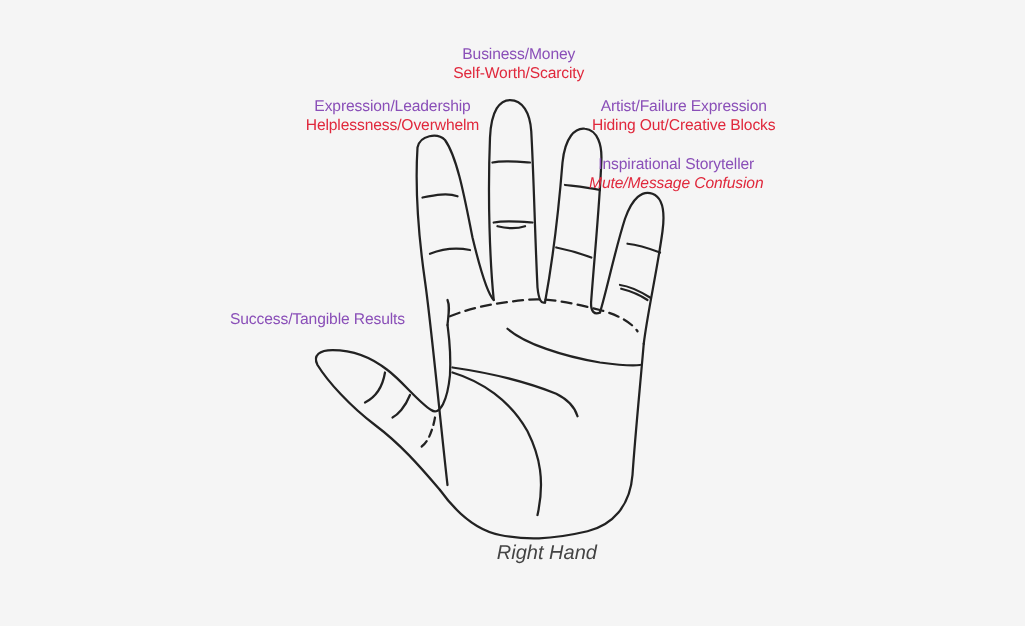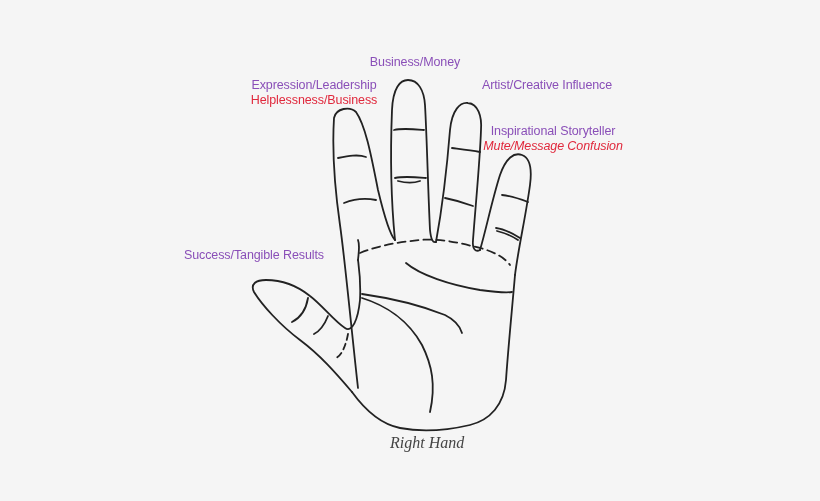--- a/index.html
+++ b/index.html
@@ -18,21 +18,22 @@
       white-space: nowrap;
       letter-spacing: -0.1px;
     }
     .label .pos { display: block; }
     .label .neg { display: block; }
     .hand-svg { position: absolute; left: 0; top: 0; }
     .caption {
       position: absolute;
       left: 390px; top: 434px;
       width: 95px;
-      font-family: Liberation Serif, serif;
+      text-align: center;
+      font-family: Liberation Sans, sans-serif;
       font-style: italic;
       font-size: 16px;
       color: #444;
     }
   </style>
 </head>
 <body>
 
 <svg class="hand-svg" width="820" height="501" viewBox="0 0 820 501">
   <g fill="none" stroke="#222" stroke-width="1.8" stroke-linecap="round" stroke-linejoin="round">
@@ -66,34 +67,36 @@
     <path d="M348 334 C 346 345, 342 355, 336 358" stroke-dasharray="6 4"></path>
 
     <path d="M360 253 C 380 245, 400 242, 420 240 C 440 238, 460 243, 480 248 C 495 252, 505 258, 510 265" stroke-dasharray="8 5"></path>
 
     <path d="M406 263 C 420 275, 450 285, 480 290 C 495 292, 505 293, 512 292"></path>
     <path d="M362 294 C 390 298, 420 305, 445 315 C 455 320, 460 326, 462 333"></path>
     <path d="M362 298 C 385 305, 408 320, 422 345 C 432 365, 436 385, 430 412"></path>
   </g>
 </svg>
 
-<div class="label" style="left:340px; top:55px; width:150px;">
+<div class="label" style="left:340px; top:36px; width:150px;">
   <span class="pos" style="color:#8a4fb8;">Business/Money</span>
+  <span class="neg" style="color:#e0283c;">Self-Worth/Scarcity</span>
 </div>
 
 <div class="label" style="left:230px; top:78px; width:168px;">
   <span class="pos" style="color:#8a4fb8;">Expression/Leadership</span>
-  <span class="neg" style="color:#e0283c;">Helplessness/Business</span>
+  <span class="neg" style="color:#e0283c;">Helplessness/Overwhelm</span>
 </div>
 
 <div class="label" style="left:462px; top:78px; width:170px;">
-  <span class="pos" style="color:#8a4fb8;">Artist/Creative Influence</span>
+  <span class="pos" style="color:#8a4fb8;">Artist/Failure Expression</span>
+  <span class="neg" style="color:#e0283c;">Hiding Out/Creative Blocks</span>
 </div>
 
-<div class="label" style="left:472px; top:124px; width:162px;">
+<div class="label" style="left:460px; top:124px; width:162px;">
   <span class="pos" style="color:#8a4fb8;">Inspirational Storyteller</span>
   <span class="neg" style="color:#e0283c;font-style:italic;">Mute/Message Confusion</span>
 </div>
 
 <div class="label" style="left:174px; top:248px; width:160px;">
   <span class="pos" style="color:#8a4fb8;">Success/Tangible Results</span>
 </div>
 
 <div class="caption">Right Hand</div>
 

